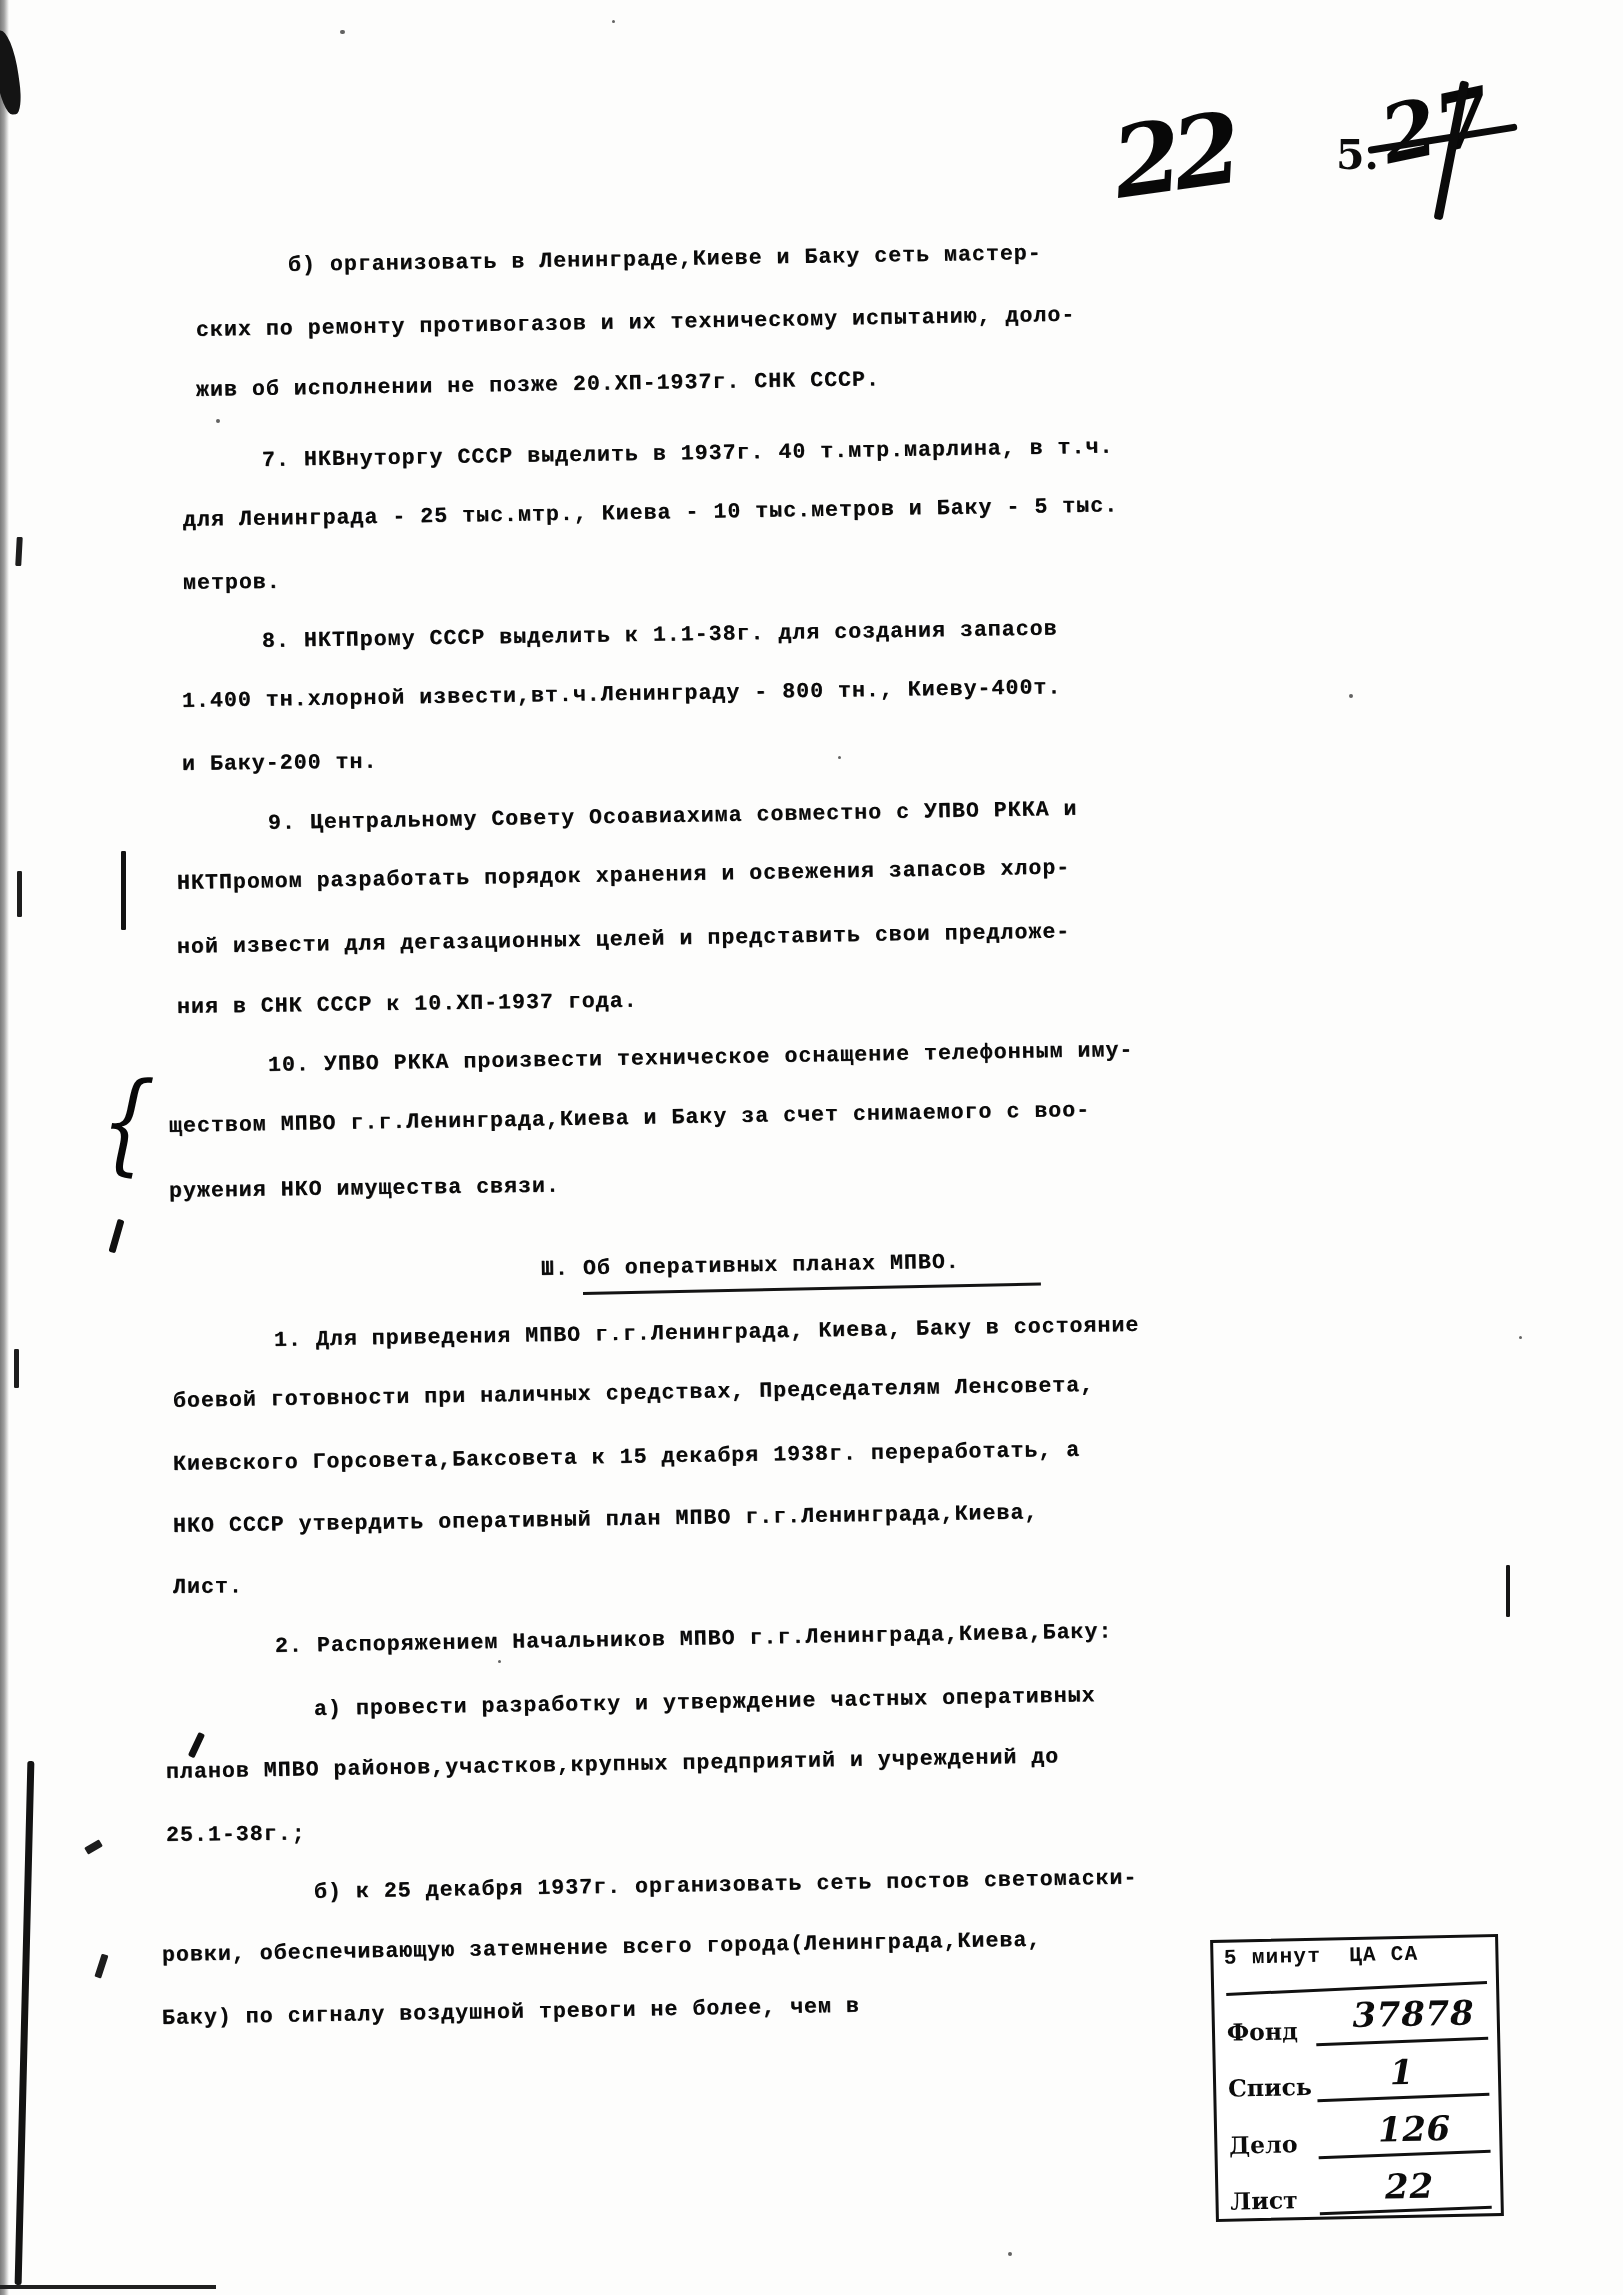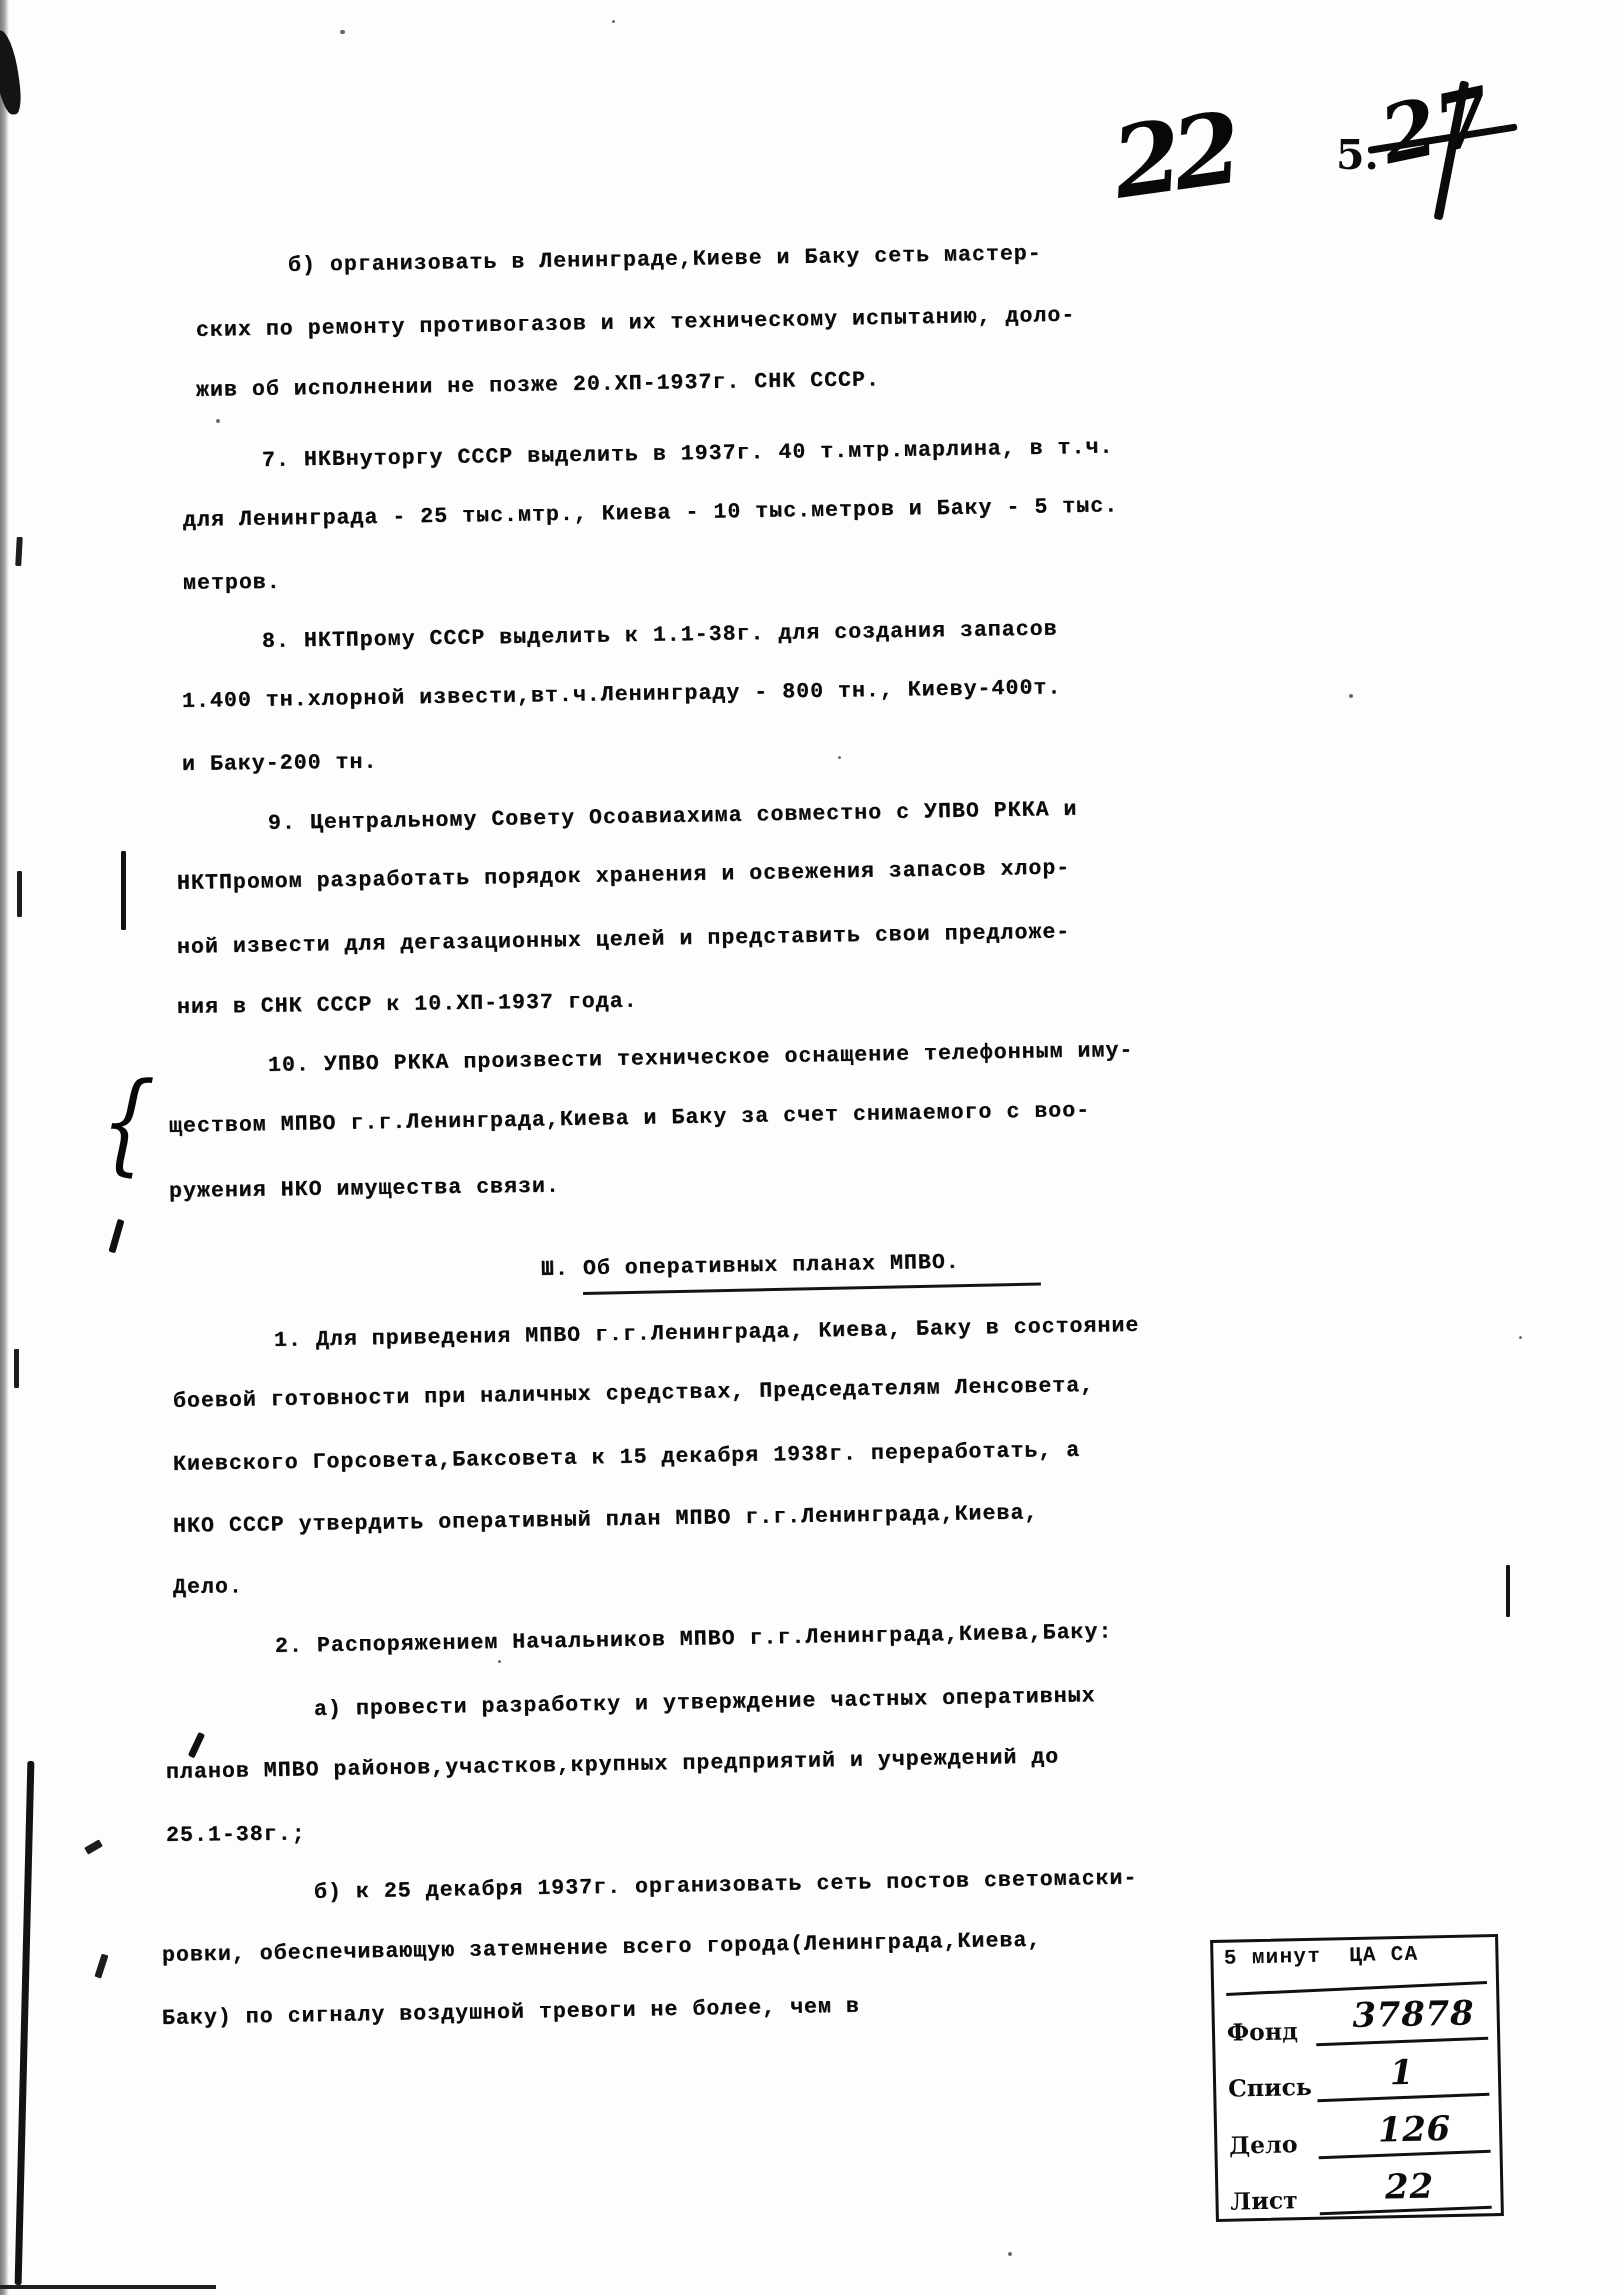--- a/index.html
+++ b/index.html
@@ -247,21 +247,21 @@
   <div class="tw-line" style="left:169px;  top:1114px; transform:rotate(-1.0deg);">ществом МПВО г.г.Ленинграда,Киева и Баку за счет снимаемого с воо-</div>
   <div class="tw-line" style="left:169px;  top:1179px; transform:rotate(-0.8deg);">ружения НКО имущества связи.</div>
 
   <div class="tw-line" style="left:541px; top:1257px; transform:rotate(-1.0deg);">Ш. Об оперативных планах МПВО.</div>
   <div class="underline-rule" style="left:583px; top:1292px; width:458px; transform:rotate(-1.2deg);"></div>
 
   <div class="tw-line" style="left:274px;  top:1328px; transform:rotate(-1.0deg);">1. Для приведения МПВО г.г.Ленинграда, Киева, Баку в состояние</div>
   <div class="tw-line" style="left:173px;  top:1389px; transform:rotate(-1.0deg);">боевой готовности при наличных средствах, Председателям Ленсовета,</div>
   <div class="tw-line" style="left:173px;  top:1452px; transform:rotate(-0.9deg);">Киевского Горсовета,Баксовета к 15 декабря 1938г. переработать, а</div>
   <div class="tw-line" style="left:173px;  top:1514px; transform:rotate(-0.9deg);">НКО СССР утвердить оперативный план МПВО г.г.Ленинграда,Киева,</div>
-  <div class="tw-line" style="left:173px;  top:1575px; transform:rotate(-0.6deg);">Дело.</div>
+  <div class="tw-line" style="left:173px;  top:1575px; transform:rotate(-0.6deg);">Лист.</div>
 
   <div class="tw-line" style="left:275px;  top:1634px; transform:rotate(-1.0deg);">2. Распоряжением Начальников МПВО г.г.Ленинграда,Киева,Баку:</div>
 
   <div class="tw-line" style="left:314px;  top:1697px; transform:rotate(-1.0deg);">а) провести разработку и утверждение частных оперативных</div>
   <div class="tw-line" style="left:166px;  top:1760px; transform:rotate(-1.0deg);">планов МПВО районов,участков,крупных предприятий и учреждений до</div>
   <div class="tw-line" style="left:166px;  top:1823px; transform:rotate(-0.6deg);">25.1-38г.;</div>
 
   <div class="tw-line" style="left:314px;  top:1880px; transform:rotate(-1.0deg);">б) к 25 декабря 1937г. организовать сеть постов светомаски-</div>
   <div class="tw-line" style="left:162px;  top:1943px; transform:rotate(-1.0deg);">ровки, обеспечивающую затемнение всего города(Ленинграда,Киева,</div>
   <div class="tw-line" style="left:162px;  top:2006px; transform:rotate(-1.0deg);">Баку) по сигналу воздушной тревоги не более, чем в</div>

